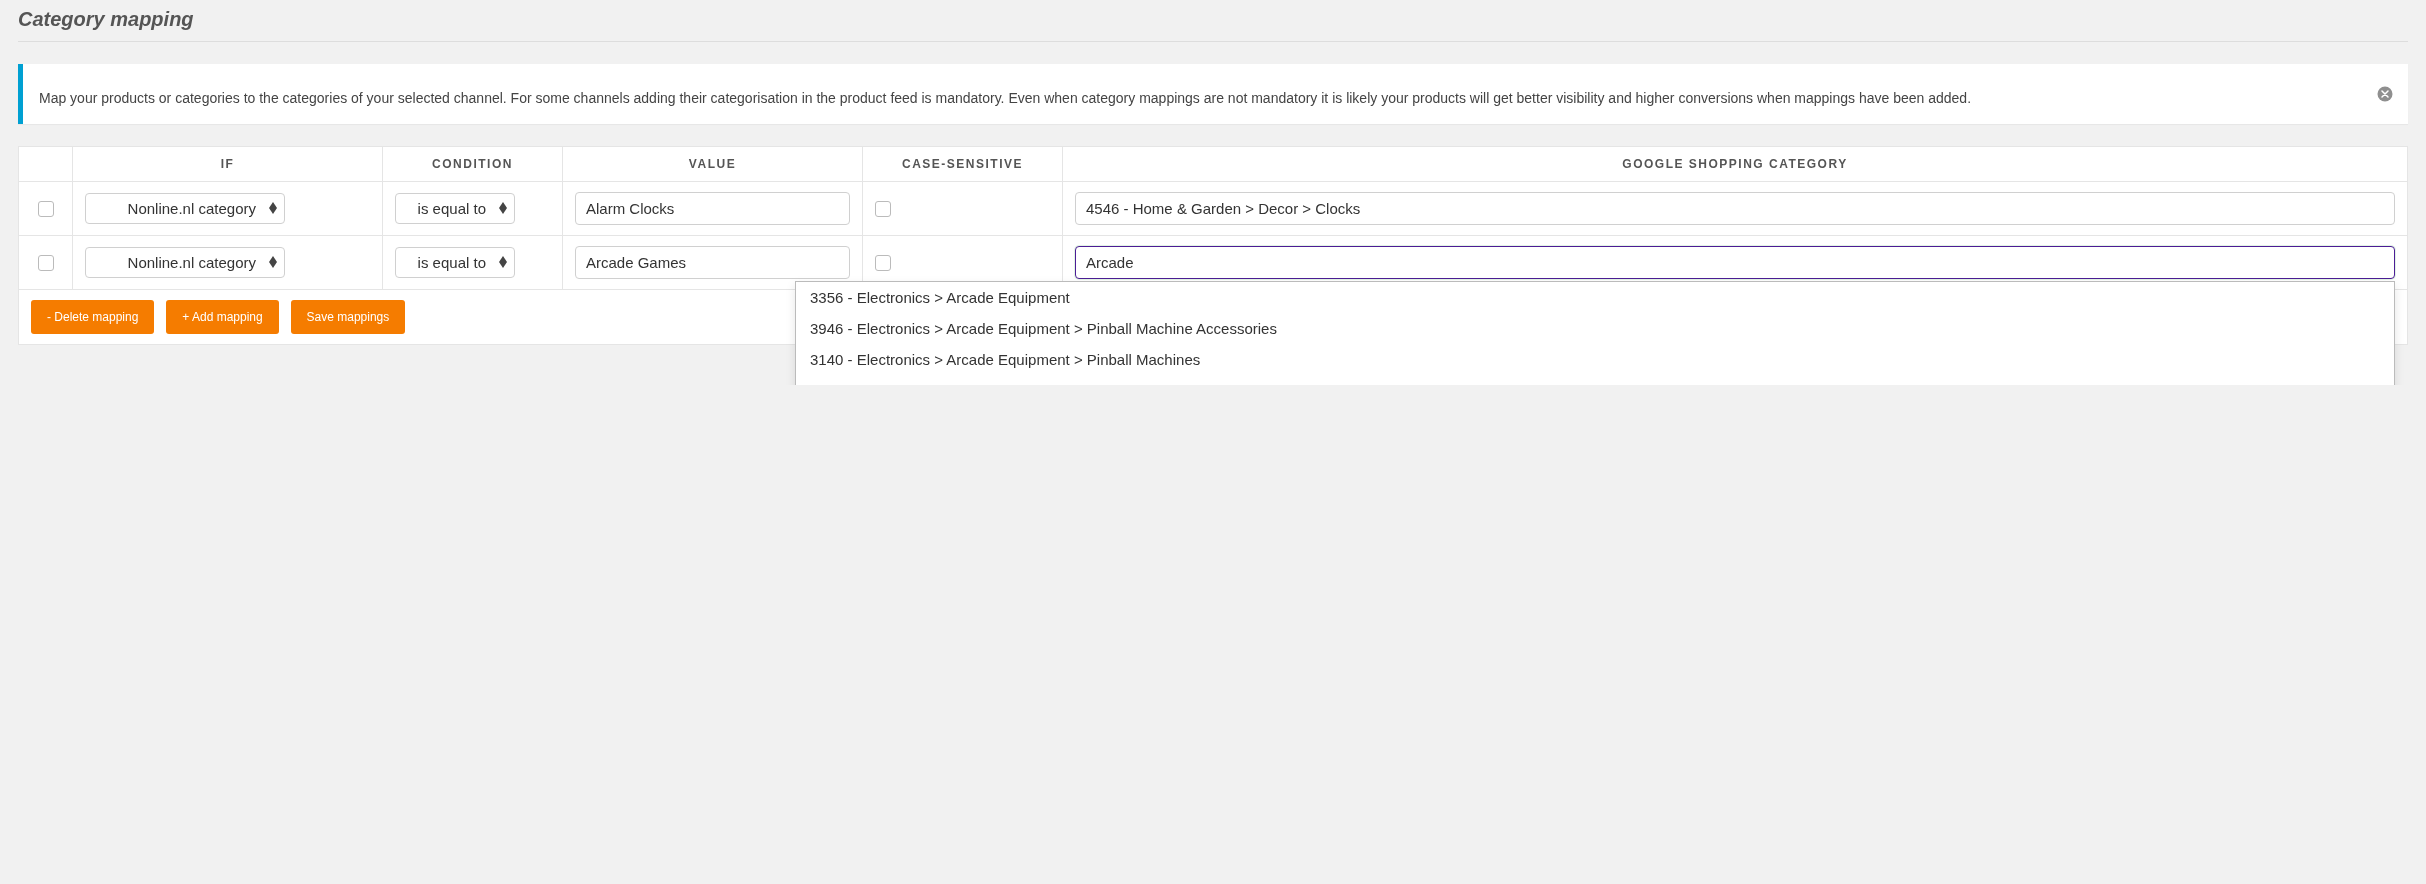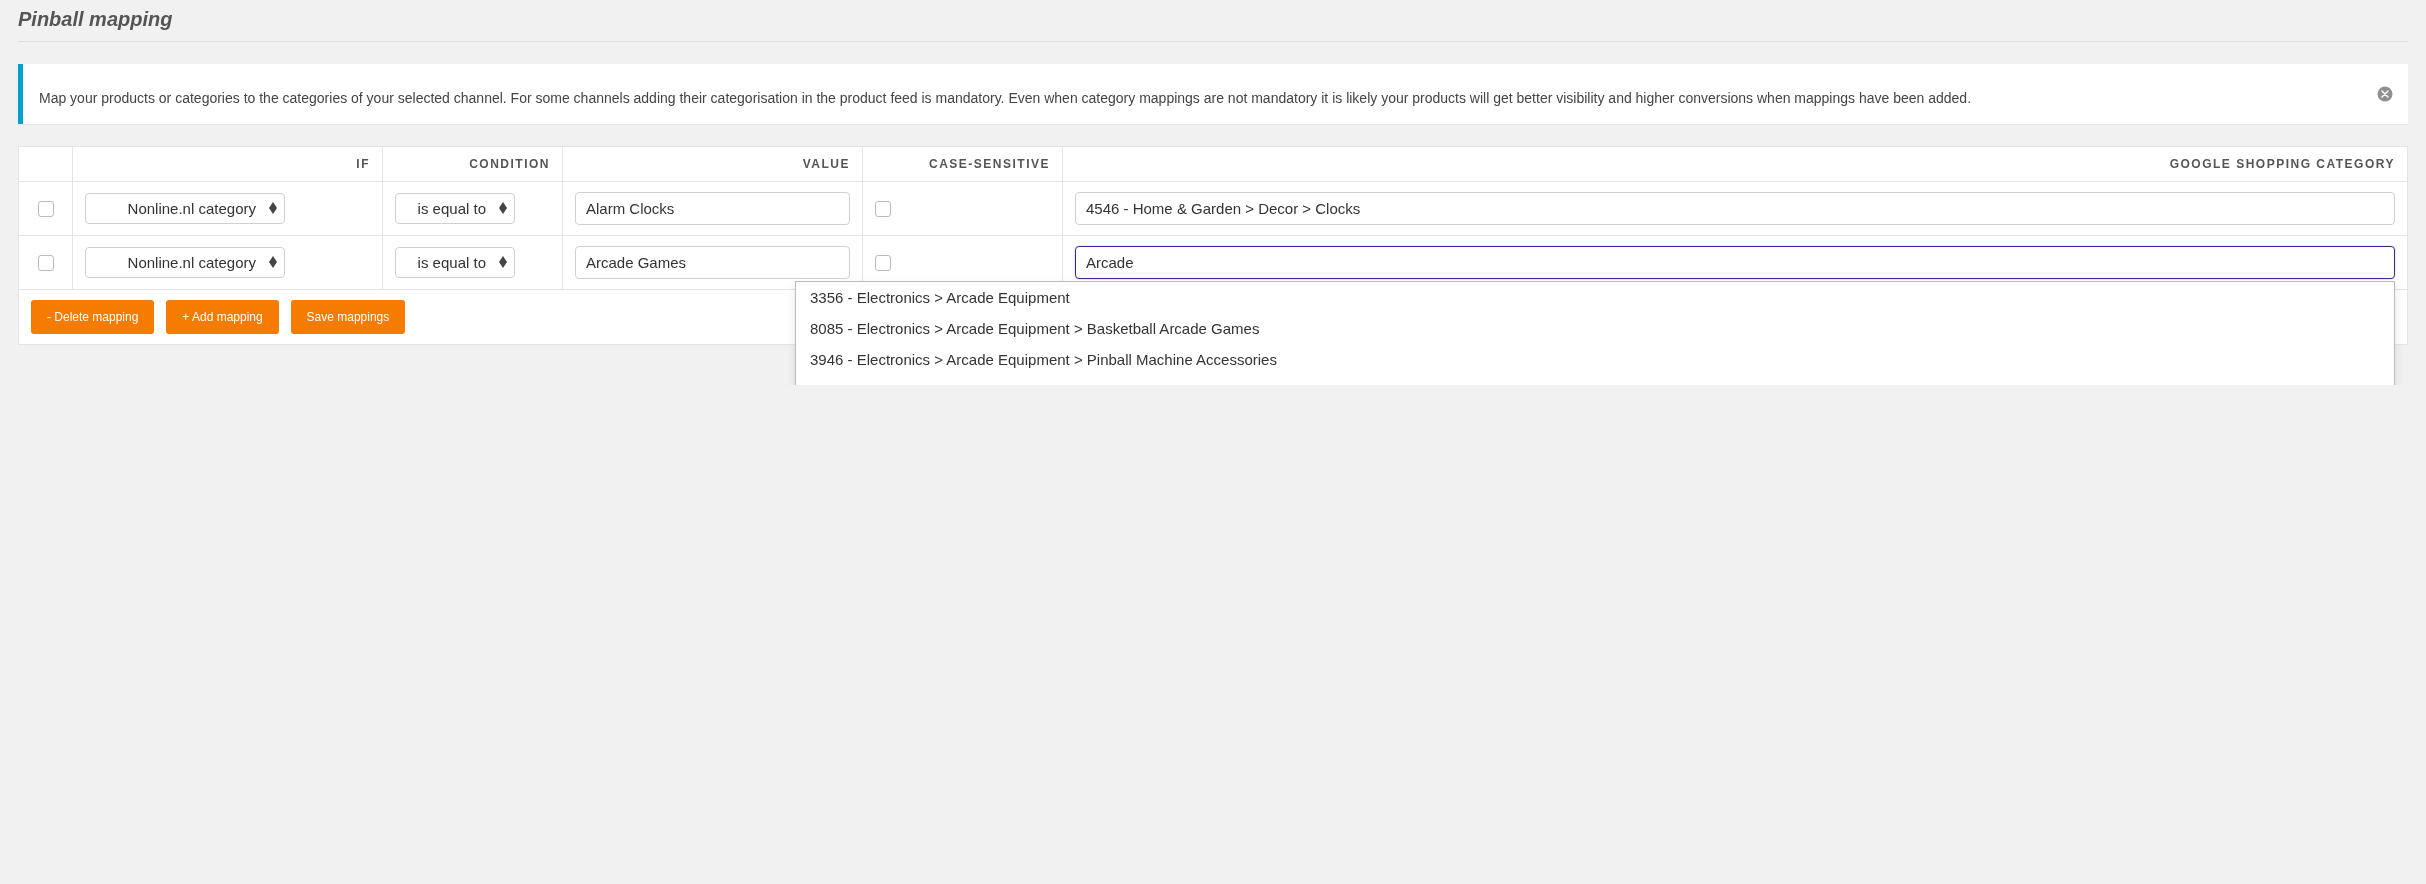--- a/index.html
+++ b/index.html
@@ -46,21 +46,21 @@
     width: 100%;
     border-collapse: collapse;
     background: #fff;
   }
   table.grid th, table.grid td {
     border: 1px solid #e5e5e5;
     padding: 10px 12px;
     vertical-align: middle;
   }
   table.grid th {
-    text-align: right;
+    text-align: center;
     font-size: 12px;
     letter-spacing: 1.5px;
     color: #555;
     font-weight: 700;
     background: #fff;
   }
   .col-check { width: 54px; text-align: center; }
   .col-if { width: 310px; }
   .col-cond { width: 180px; }
   .col-val { width: 300px; }
@@ -144,21 +144,21 @@
     padding: 7px 14px;
     cursor: pointer;
     white-space: nowrap;
   }
 
   .rel { position: relative; }
 </style>
 </head>
 <body>
 
-<h2 class="section-title">Pinball mapping</h2>
+<h2 class="section-title">Category mapping</h2>
 
 <div class="alert">
   <span>Map your products or categories to the categories of your selected channel. For some channels adding their categorisation in the product feed is mandatory. Even when category mappings are not mandatory it is likely your products will get better visibility and higher conversions when mappings have been added.</span>
   <span class="dismiss">
     <svg viewBox="0 0 24 24">
         <circle cx="12" cy="12" r="10" fill="#8f8f8f"></circle>
         <path d="M8 8l8 8M16 8l-8 8" stroke="#fff" stroke-width="2" stroke-linecap="round"></path>
       </svg>
   </span>
 </div>
@@ -257,20 +257,19 @@
         <button class="btn">- Delete mapping</button>
         <button class="btn">+ Add mapping</button>
         <button class="btn">Save mappings</button>
       </td>
     </tr>
   </tbody>
 </table>
 
 <div class="autocomplete" id="ac" style="left: 777px; top: 135px; width: 1600px;">
   <div class="autocomplete-item">3356 - Electronics &gt; Arcade Equipment</div>
-  <div class="autocomplete-item">8085 - Electronics &gt; Arcade Equipment &gt; Basketball Arcade Games</div>
   <div class="autocomplete-item">3946 - Electronics &gt; Arcade Equipment &gt; Pinball Machine Accessories</div>
   <div class="autocomplete-item">3140 - Electronics &gt; Arcade Equipment &gt; Pinball Machines</div>
   <div class="autocomplete-item">3681 - Electronics &gt; Arcade Equipment &gt; Skee-Ball Machines</div>
   <div class="autocomplete-item">3676 - Electronics &gt; Arcade Equipment &gt; Video Game Arcade Cabinet Accessories</div>
   <div class="autocomplete-item">3117 - Electronics &gt; Arcade Equipment &gt; Video Game Arcade Cabinets</div>
 </div>
 </div>
 
 </body></html>

